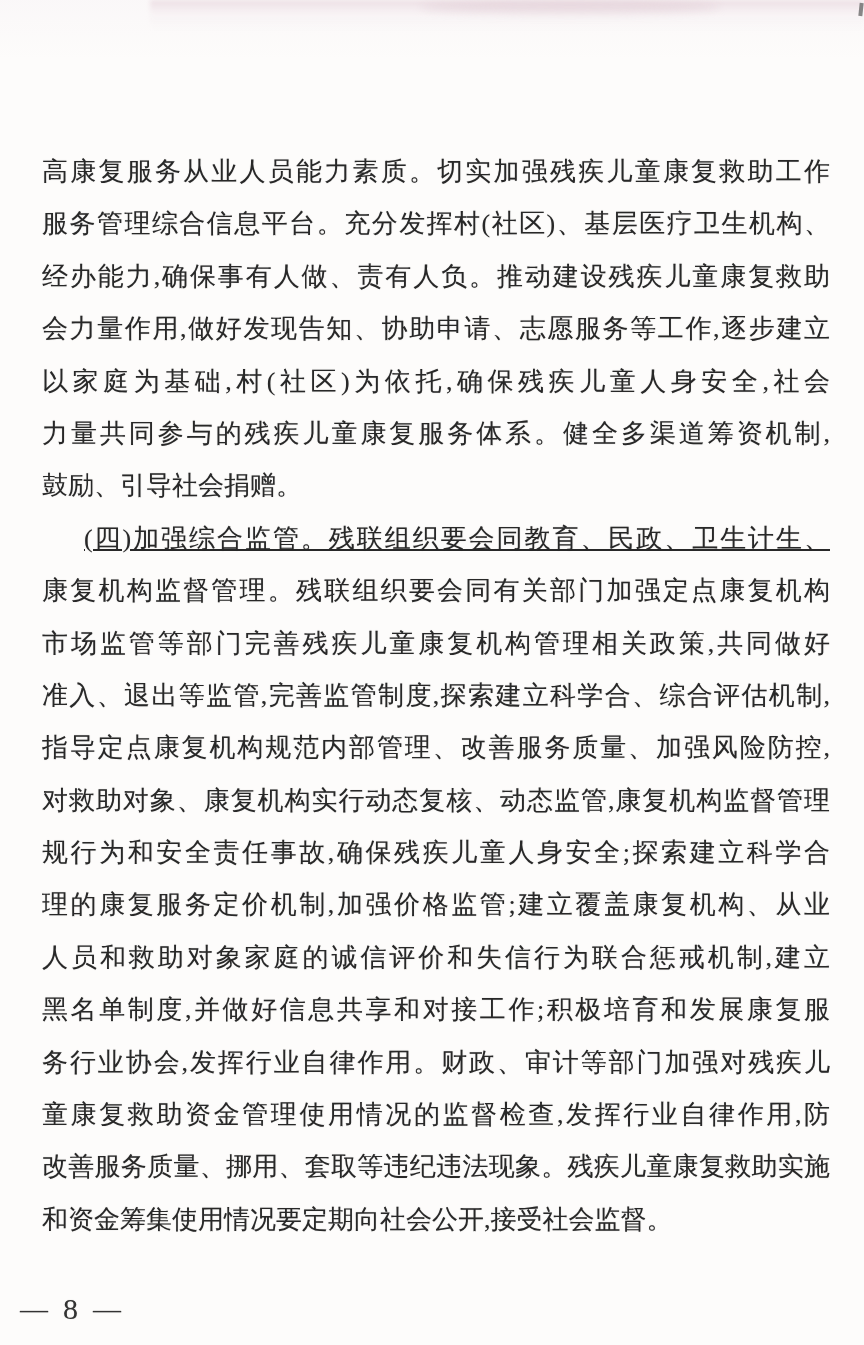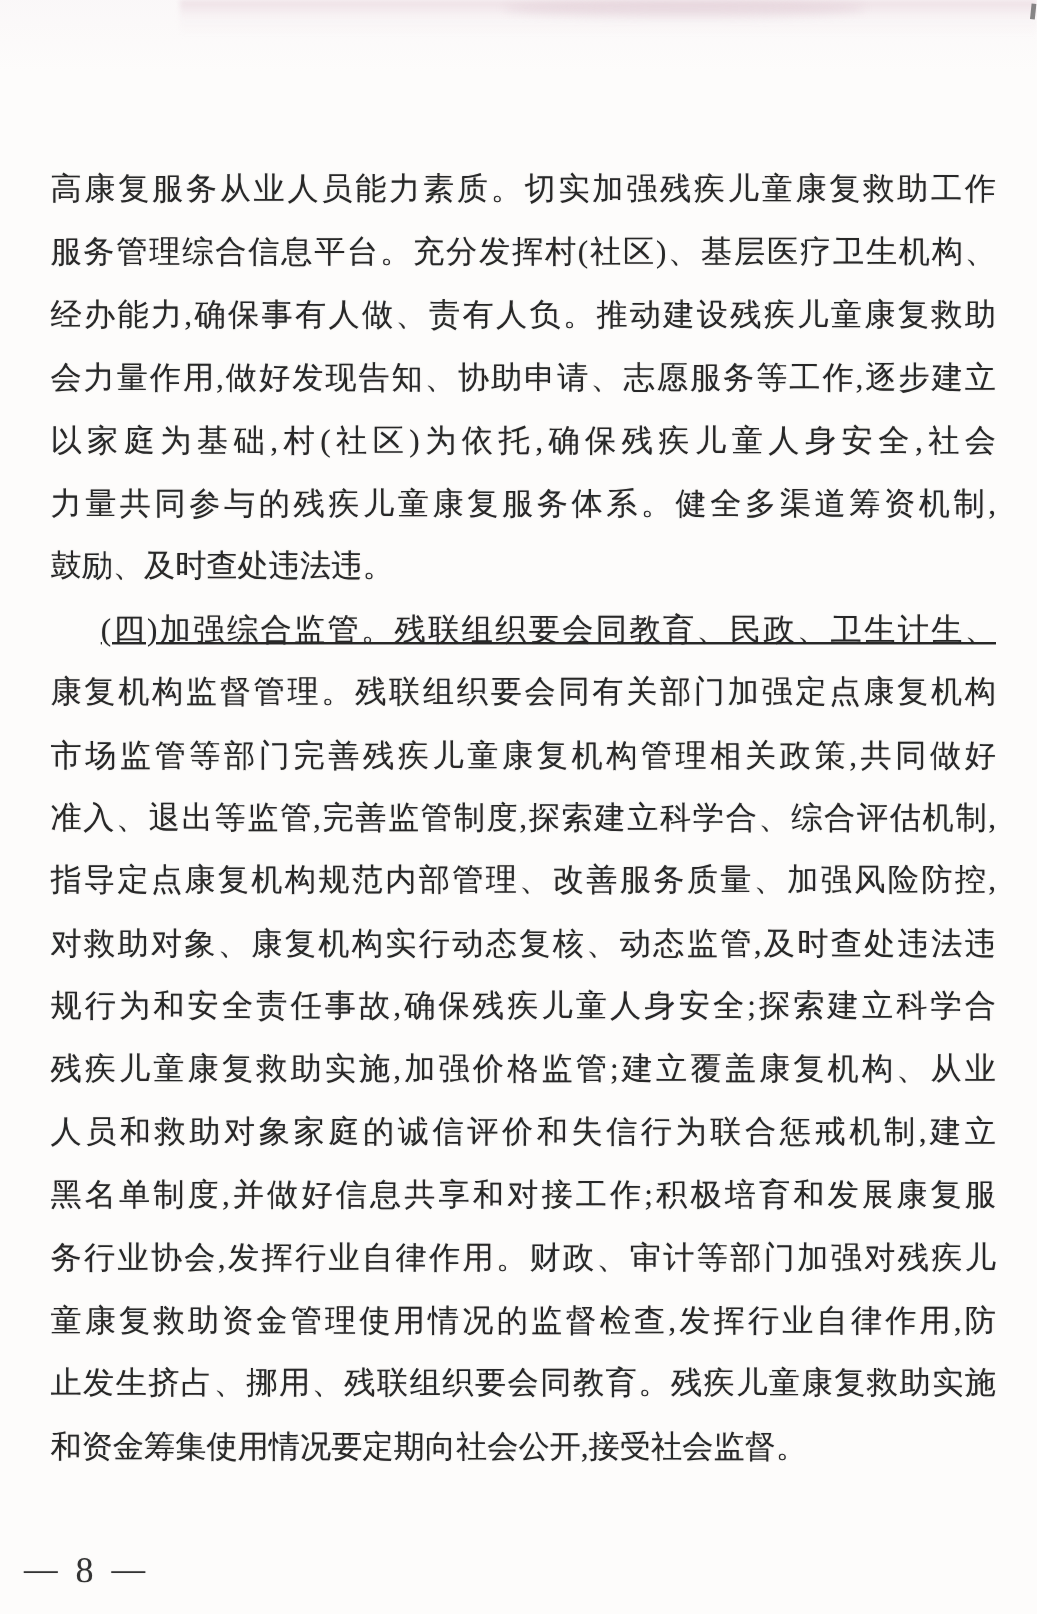--- a/index.html
+++ b/index.html
@@ -53,21 +53,21 @@
     top: 3px;
     right: 1px;
     width: 4px;
     height: 13px;
     background: #6a6a6a;
     transform: rotate(6deg);
     opacity: 0.8;
   }
   .text-block {
     position: absolute;
-    top: 132px;
+    top: 146px;
     left: 42px;
     width: 788px;
   }
   .line {
     margin: 0;
     font-size: 26px;
     line-height: 52.4px;
     height: 52.4px;
     overflow: hidden;
     text-align: justify;
@@ -106,35 +106,35 @@
   <div class="scan-smudge-top2"></div>
   <div class="corner-tick"></div>
 
   <main class="text-block">
     <p class="line">高康复服务从业人员能力素质。切实加强残疾儿童康复救助工作</p>
     <p class="line">服务管理综合信息平台。充分发挥村(社区)、基层医疗卫生机构、</p>
     <p class="line">经办能力,确保事有人做、责有人负。推动建设残疾儿童康复救助</p>
     <p class="line">会力量作用,做好发现告知、协助申请、志愿服务等工作,逐步建立</p>
     <p class="line">以家庭为基础,村(社区)为依托,确保残疾儿童人身安全,社会</p>
     <p class="line">力量共同参与的残疾儿童康复服务体系。健全多渠道筹资机制,</p>
-    <p class="line para-end">鼓励、及时查处违法违。</p>
+    <p class="line para-end">鼓励、引导社会捐赠。</p>
 
     <p class="line indent">(四)加强综合监管。残联组织要会同教育、民政、卫生计生、</p>
     <p class="line">康复机构监督管理。残联组织要会同有关部门加强定点康复机构</p>
     <p class="line">市场监管等部门完善残疾儿童康复机构管理相关政策,共同做好</p>
     <p class="line">准入、退出等监管,完善监管制度,探索建立科学合、综合评估机制,</p>
     <p class="line">指导定点康复机构规范内部管理、改善服务质量、加强风险防控,</p>
-    <p class="line">对救助对象、康复机构实行动态复核、动态监管,及时查处违法违</p>
+    <p class="line">对救助对象、康复机构实行动态复核、动态监管,康复机构监督管理</p>
     <p class="line">规行为和安全责任事故,确保残疾儿童人身安全;探索建立科学合</p>
-    <p class="line">残疾儿童康复救助实施,加强价格监管;建立覆盖康复机构、从业</p>
+    <p class="line">理的康复服务定价机制,加强价格监管;建立覆盖康复机构、从业</p>
     <p class="line">人员和救助对象家庭的诚信评价和失信行为联合惩戒机制,建立</p>
     <p class="line">黑名单制度,并做好信息共享和对接工作;积极培育和发展康复服</p>
     <p class="line">务行业协会,发挥行业自律作用。财政、审计等部门加强对残疾儿</p>
     <p class="line">童康复救助资金管理使用情况的监督检查,发挥行业自律作用,防</p>
-    <p class="line">止发生挤占、挪用、残联组织要会同教育。残疾儿童康复救助实施</p>
+    <p class="line">改善服务质量、挪用、套取等违纪违法现象。残疾儿童康复救助实施</p>
     <p class="line para-end">和资金筹集使用情况要定期向社会公开,接受社会监督。</p>
   </main>
 
   <footer class="footer">
     <span class="dash">—</span>
     <span class="num">8</span>
     <span class="dash">—</span>
   </footer>
 
 </div>

